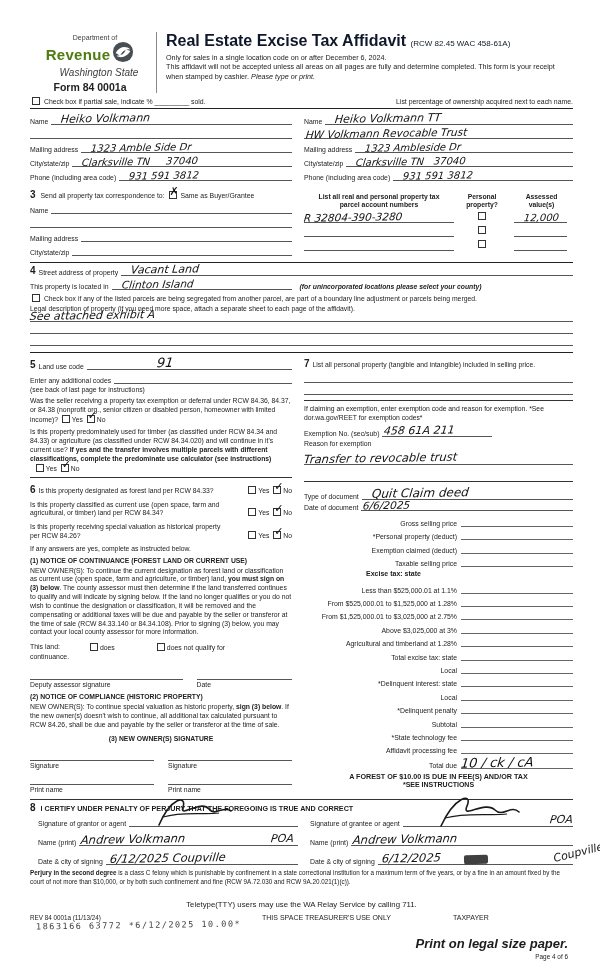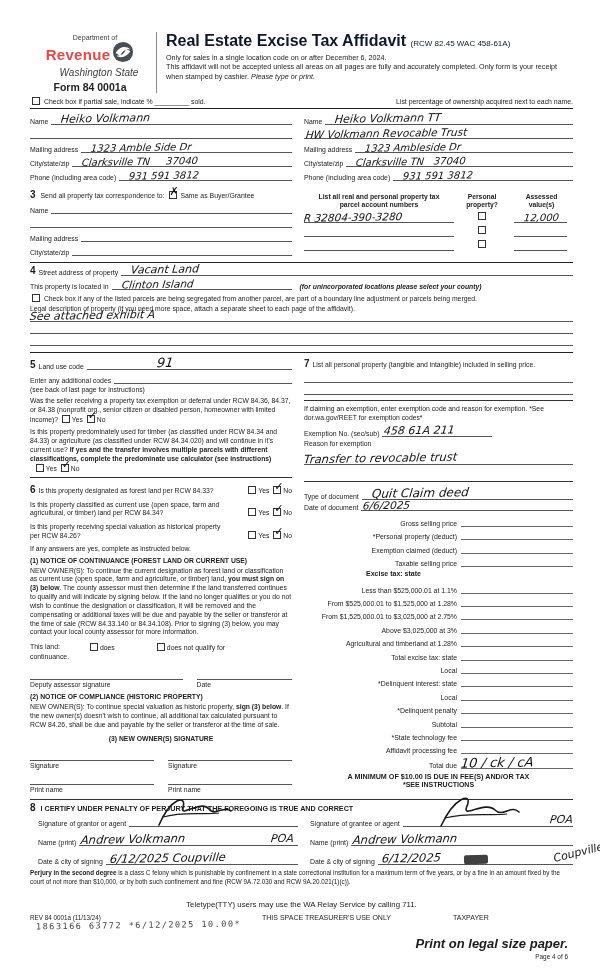--- a/index.html
+++ b/index.html
@@ -6,21 +6,21 @@
   html,body { background:#fff; }
   .page { width:600px; height:977px; background:#fff; position:relative; overflow:hidden;
           font-family:"Liberation Sans", sans-serif; color:#1c1c1c; }
   .content { position:absolute; left:30px; top:30px; width:543px; }
 
   
   .header { display:flex; }
   .logo-block { width:120px; text-align:center; padding-top:4px; flex:none; }
   .logo-line1 { font-size:7px; color:#3d3d3d; margin-left:10px; }
   .logo-row { display:flex; justify-content:center; align-items:center; }
-  .revenue { font-size:15px; font-weight:bold; color:#ef4444; letter-spacing:.3px; }
+  .revenue { font-size:15px; font-weight:bold; color:#4d7c0f; letter-spacing:.3px; }
   .wa-state { font-size:10px; font-style:italic; color:#3d3d3d; margin-left:18px; }
   .form-no { font-size:10.5px; font-weight:bold; margin-top:3px; color:#222; }
   .hdr-div { width:1px; background:#8a8a8a; margin:2px 9px 0 6px; flex:none; }
   .title-block { flex:1; padding-top:2px; }
   .title { font-size:16px; font-weight:bold; color:#0f172a; }
   .rcw { font-size:8px; font-weight:normal; }
   .hnote { font-size:7.2px; line-height:1.3; margin-top:3px; color:#222; }
   .partial-row { display:flex; justify-content:space-between; font-size:6.9px; margin-top:4px; align-items:flex-end; }
 
   hr.thick { border:none; border-top:1.7px solid #222; margin:3px 0 2px 0; }
@@ -120,21 +120,21 @@
       <div class="form-no">Form 84 0001a</div>
     </div>
     <div class="hdr-div"></div>
     <div class="title-block">
       <div class="title">
         <span>Real Estate Excise Tax Affidavit</span>
         <span class="rcw">(RCW 82.45 WAC 458-61A)</span>
       </div>
       <div class="hnote">
         <span>Only for sales in a single location code on or after December 6, 2024.</span><br>
-        <span>This affidavit will not be accepted unless all areas on all pages are fully and accurately completed. Only form is your receipt when stamped by cashier. </span><i>Please type or print.</i>
+        <span>This affidavit will not be accepted unless all areas on all pages are fully and determine completed. This form is your receipt when stamped by cashier. </span><i>Please type or print.</i>
       </div>
     </div>
   </div>
 
   <div class="partial-row">
     <span>
       <span class="cb"></span>
       <span>Check box if partial sale, indicate % _________ sold.</span>
     </span>
     <span>List percentage of ownership acquired next to each name.</span>
@@ -500,21 +500,21 @@
         <div class="taxrow">
               <span class="taxlbl">Affidavit processing fee</span>
               <span class="taxline"></span>
             </div>
         <div class="taxrow" style="height:15px;">
               <span class="taxlbl">Total due</span>
           <span class="taxline">
                 <span class="hw hw-on" style="left:0; bottom:-2px; font-size:13px;">10 / ck / cA</span>
               </span>
             </div>
-        <div class="minimum">A MINIMUM OF $10.00 IS DUE IN FEE(S) AND/OR TAX</div>
+        <div class="minimum">A FOREST OF $10.00 IS DUE IN FEE(S) AND/OR TAX</div>
         <div class="seeinstr">*SEE INSTRUCTIONS</div>
       </div>
     </div>
   </div>
 
   <hr class="thin" style="margin-top:6px; border-top-width:1.3px;">
   <div>
     <div style="font-size:7.2px; font-weight:bold;">
       <span class="secnum">8</span>
       <span>I CERTIFY UNDER PENALTY OF PERJURY THAT THE FOREGOING IS TRUE AND CORRECT</span>

